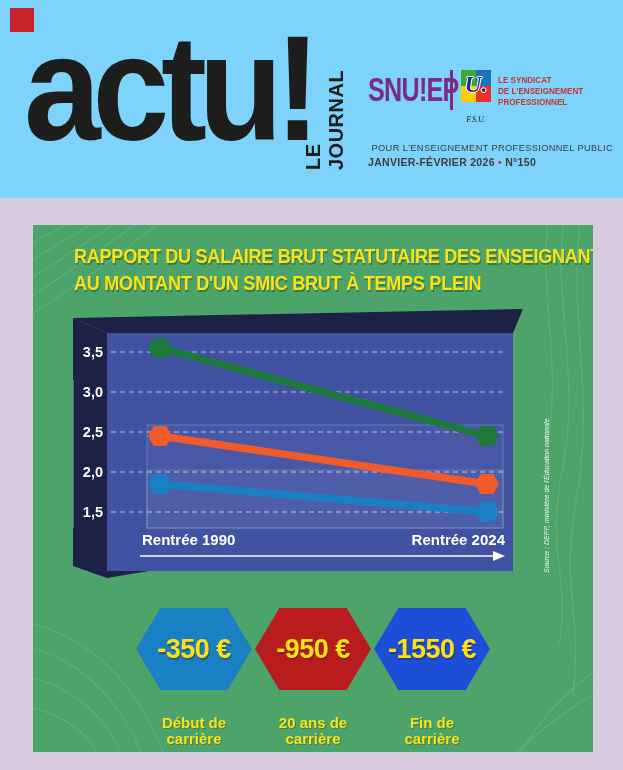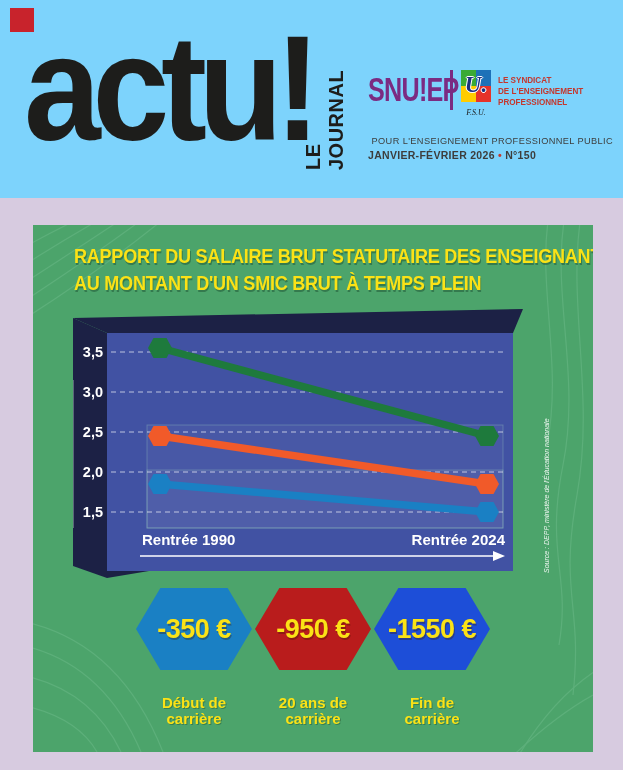--- a/index.html
+++ b/index.html
@@ -25,21 +25,21 @@
   .fsu-logo { display:flex; flex-direction:column; align-items:center; margin-right:7px; }
   .fsu-sq { position:relative; width:30px; height:32px;
     background-image:linear-gradient(90deg,#3aaa35 50%,#1d71b8 50%),
                      linear-gradient(90deg,#ffcc00 50%,#e6332a 50%);
     background-size:100% 50%; background-position:top,bottom; background-repeat:no-repeat; }
   .fsu-u { position:absolute; left:0; right:0; top:2px; text-align:center;
     font-family:"Liberation Serif", serif; font-style:italic; font-weight:bold;
     font-size:23px; color:#1c2f7e;
     text-shadow:-1px 0 0 #fff,1px 0 0 #fff,0 -1px 0 #fff,0 1px 0 #fff; }
   .fsu-label { font-family:"Liberation Serif", serif; font-style:italic;
-    font-size:8px; color:#1b1b1b; margin-top:6px; }
+    font-size:8px; color:#1b1b1b; margin-top:13px; }
   .syndicate { font-weight:bold; font-size:9px; line-height:11px; padding-top:5px;
     transform:scaleX(.9); transform-origin:left top; white-space:nowrap; }
   .audience { margin-top:18px; font-size:9.5px; letter-spacing:.4px; color:#3d3d3c;
     text-align:center; width:235px; white-space:nowrap; transform:scaleX(.97);
     transform-origin:center; }
   .issue { margin-top:3px; font-size:10.5px; font-weight:bold; color:#3d3d3c;
     text-align:left; width:235px; letter-spacing:.3px; }
 
   
   #lower { position:absolute; left:0; top:198px; width:623px; height:572px; }
@@ -54,21 +54,21 @@
 
   #chart-svg { position:absolute; left:0; top:0; }
   .gridline { stroke:rgba(255,255,255,.65); stroke-width:1.2; stroke-dasharray:5 4; }
   .ytick { fill:#fff; font-weight:bold; font-size:14.5px; font-family:"Liberation Sans",sans-serif; }
   .xlabel { fill:#fff; font-weight:bold; font-size:15px; font-family:"Liberation Sans",sans-serif; }
   .src-text { fill:#eef6f1; font-size:7px; font-style:italic; font-family:"Liberation Sans",sans-serif; }
   .series-line { stroke-linecap:round; }
   .ghost { fill:rgba(255,255,255,.04); stroke:rgba(170,225,195,.28); stroke-width:1; }
 
   
-  #badges { position:absolute; left:0; top:363px; width:560px; display:flex;
+  #badges { position:absolute; left:0; top:383px; width:560px; display:flex;
     justify-content:center; gap:3px; }
   .badge { width:116px; text-align:center; }
   .hex { width:116px; height:82px; display:flex; align-items:center; justify-content:center;
     clip-path:polygon(0% 50%, 21% 0%, 79% 0%, 100% 50%, 79% 100%, 21% 100%); }
   .hex-value { font-weight:bold; font-size:27px; letter-spacing:-.5px;
     text-shadow:1px 2px 0 rgba(60,25,0,.35); }
   .badge-label { margin-top:25px; font-weight:bold; font-size:15px; line-height:16px;
     text-shadow:1px 1px 0 rgba(25,70,45,.4); }
 </style>
 </head>

